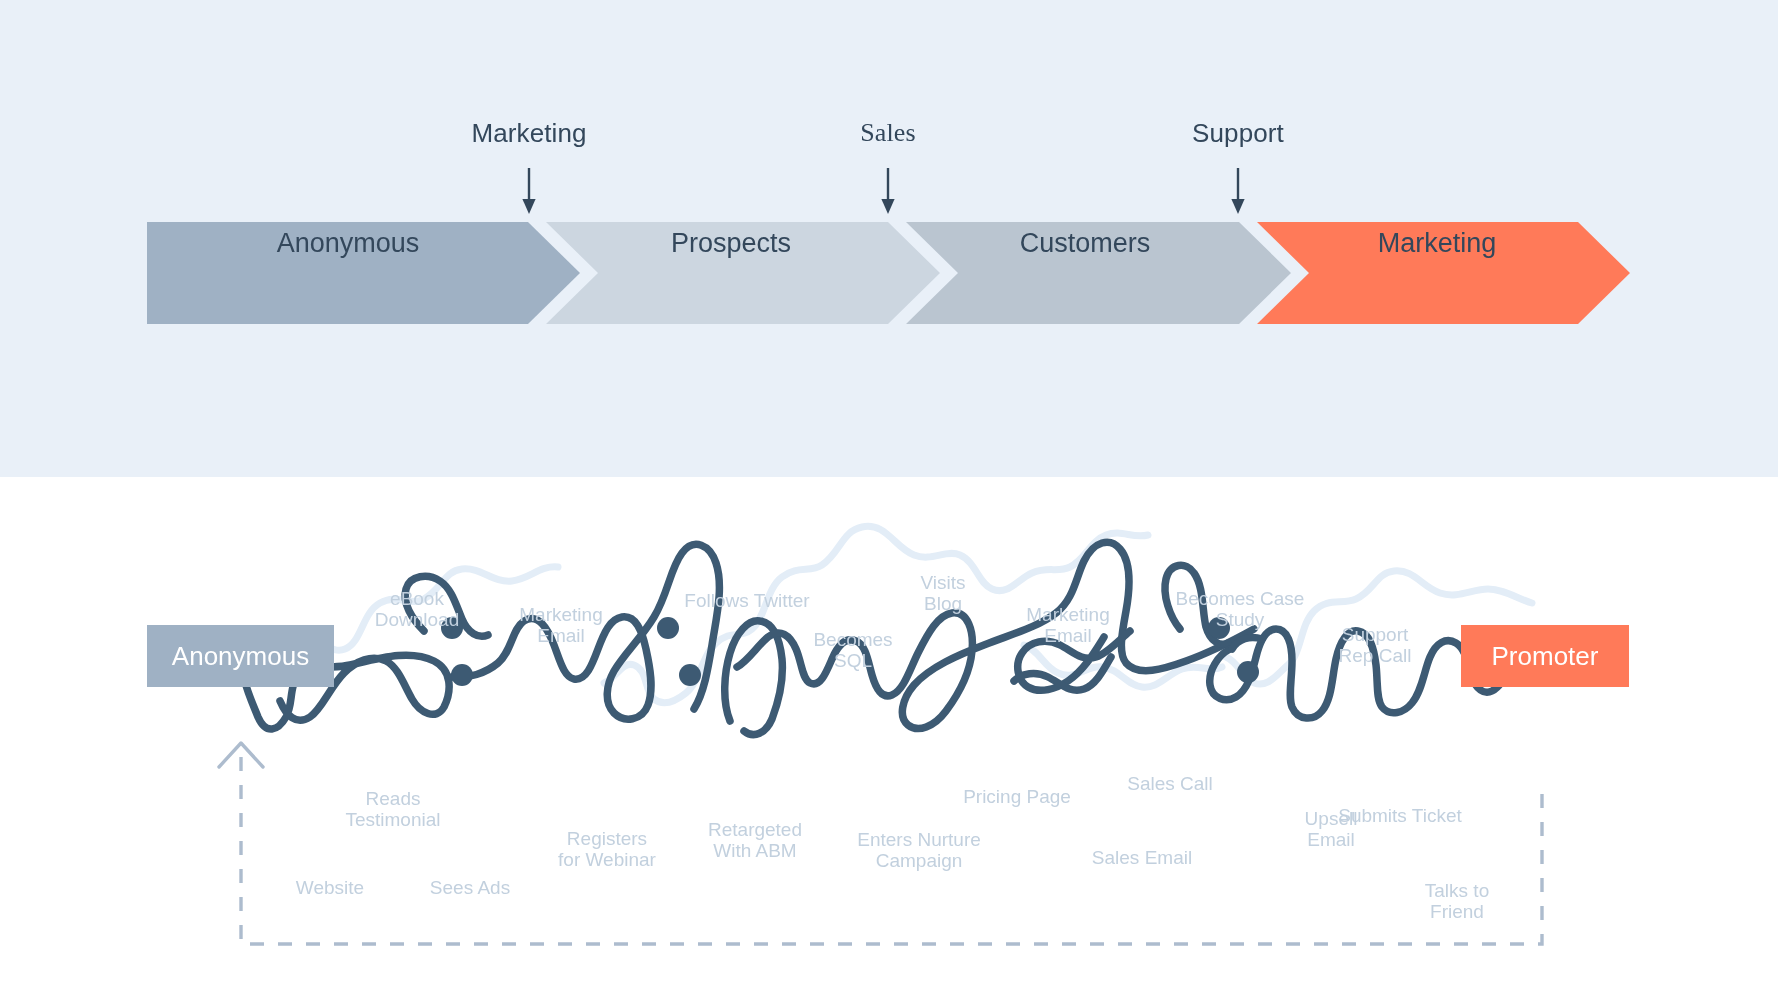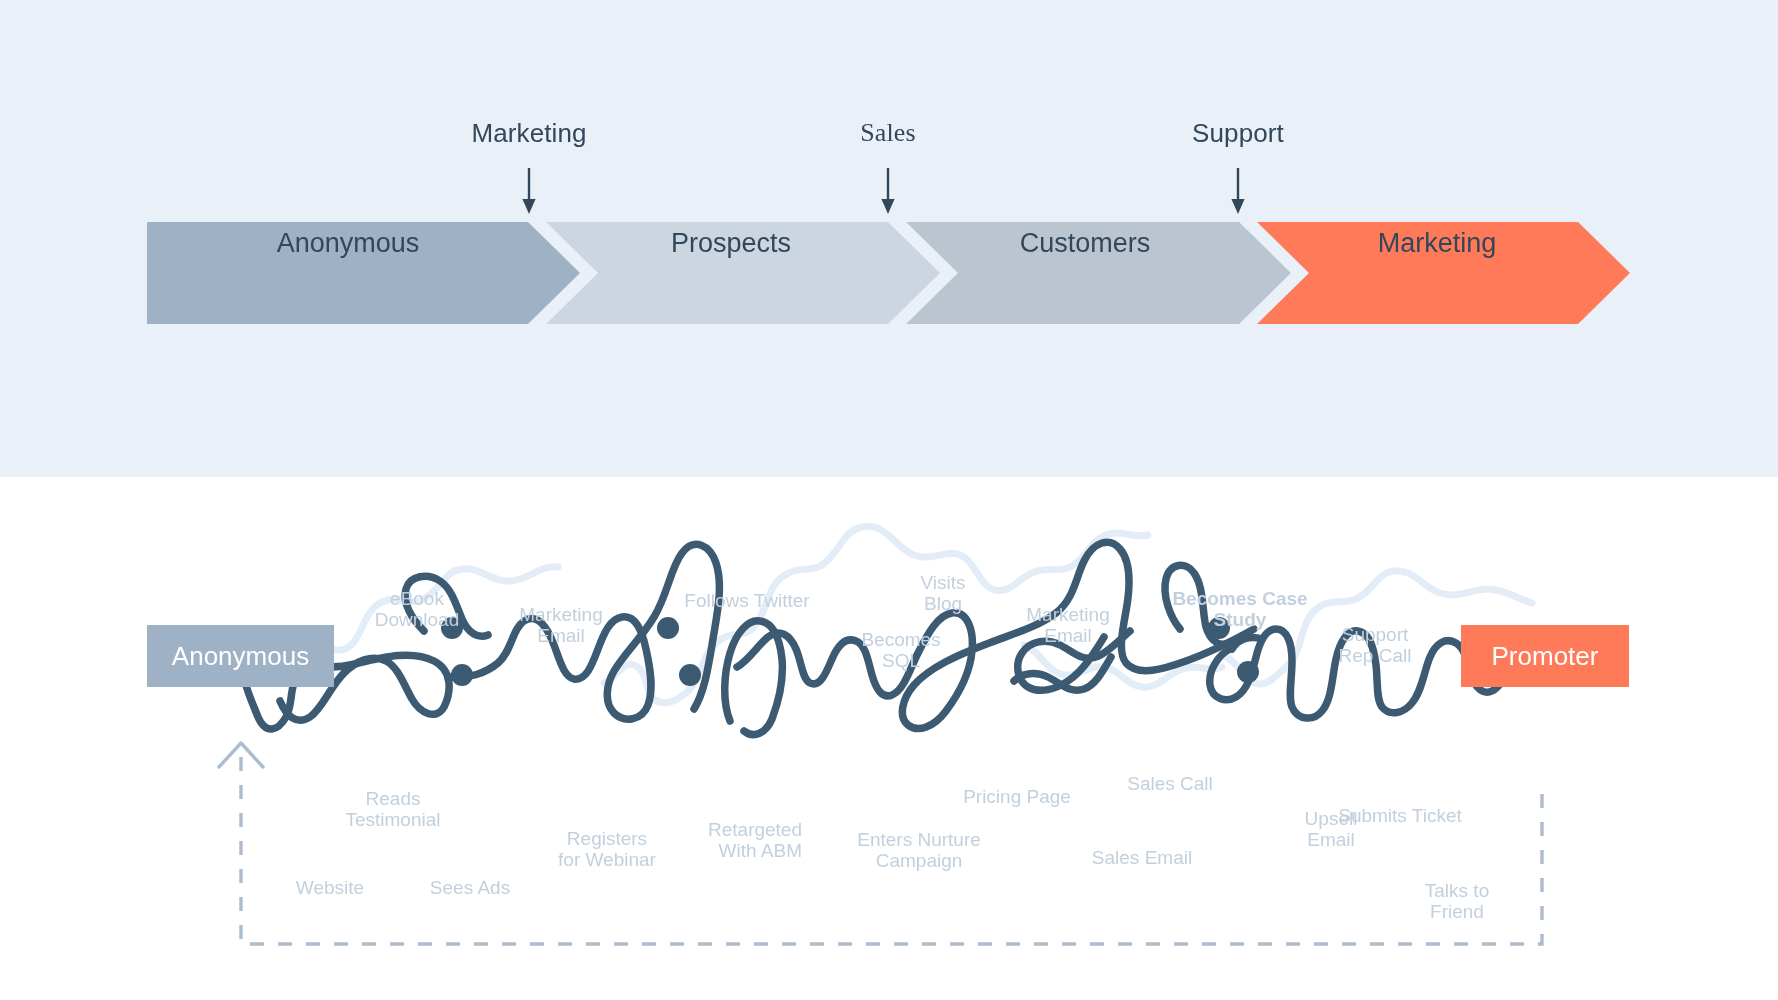--- a/index.html
+++ b/index.html
@@ -359,36 +359,36 @@
 
   <div class="endpoint-box" id="box-anonymous">Anonymous</div>
 
   <div class="endpoint-box" id="box-promoter">Promoter</div>
 
   <div class="touch-label" style="left:417px; top:588px;">eBook
 Download</div>
   <div class="touch-label" style="left:561px; top:604px;">Marketing
 Email</div>
   <div class="touch-label" style="left:747px; top:590px;">Follows Twitter</div>
-  <div class="touch-label" style="left:853px; top:629px;margin-left:48px;">Becomes
+  <div class="touch-label" style="left:853px; top:629px;">Becomes
 SQL</div>
   <div class="touch-label" style="left:943px; top:572px;">Visits
 Blog</div>
   <div class="touch-label" style="left:1068px;top:604px;">Marketing
 Email</div>
-  <div class="touch-label" style="left:1240px;top:588px;font-weight:bold;">Becomes Case
+  <div class="touch-label" style="left:1240px;top:588px;">Becomes Case
 Study</div>
   <div class="touch-label" style="left:1375px;top:624px;">Support
 Rep Call</div>
 
   <div class="touch-label" style="left:393px; top:788px;text-align:center;">Reads
 Testimonial</div>
   <div class="touch-label" style="left:607px; top:828px;">Registers
 for Webinar</div>
-  <div class="touch-label" style="left:755px; top:819px;text-align:right;">Retargeted
+  <div class="touch-label" style="left:755px; top:819px;">Retargeted
 With ABM</div>
   <div class="touch-label" style="left:919px; top:829px;">Enters Nurture
 Campaign</div>
   <div class="touch-label" style="left:1017px;top:786px;">Pricing Page</div>
   <div class="touch-label" style="left:1170px;top:773px;">Sales Call</div>
   <div class="touch-label" style="left:1142px;top:847px;">Sales Email</div>
   <div class="touch-label" style="left:1331px;top:808px;">Upsell
 Email</div>
   <div class="touch-label" style="left:1400px;top:805px;">Submits Ticket</div>
 

